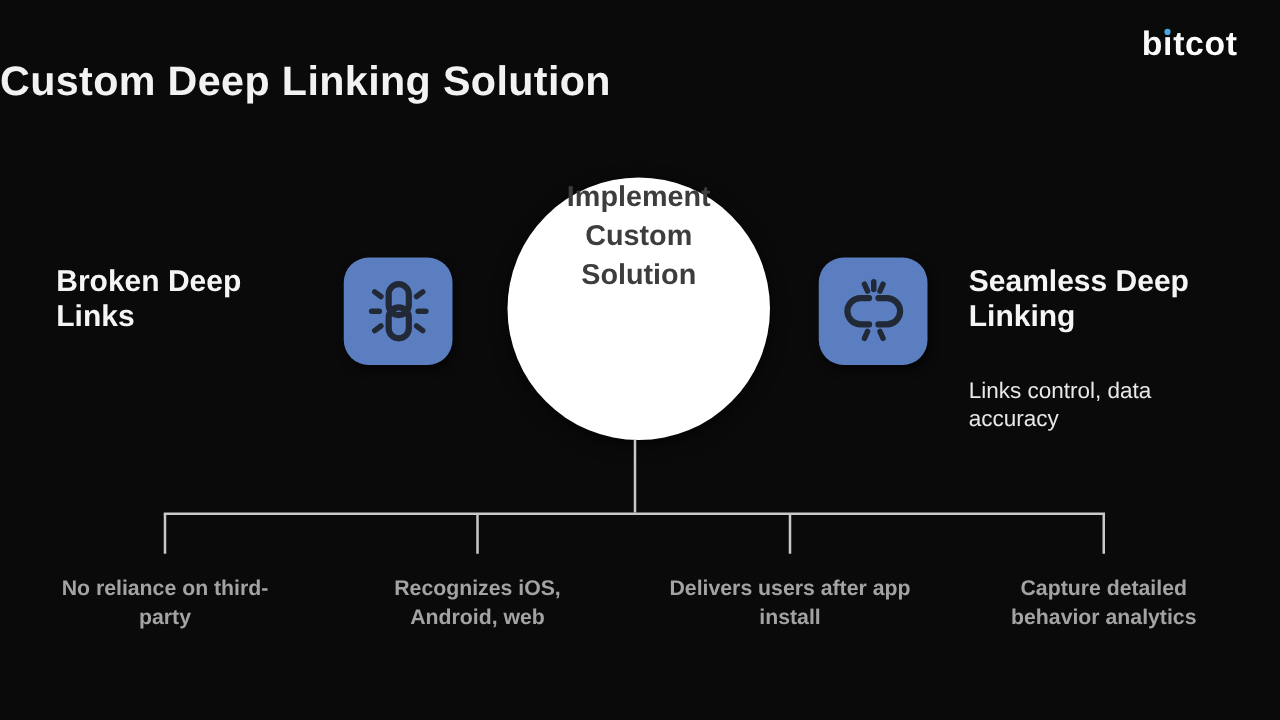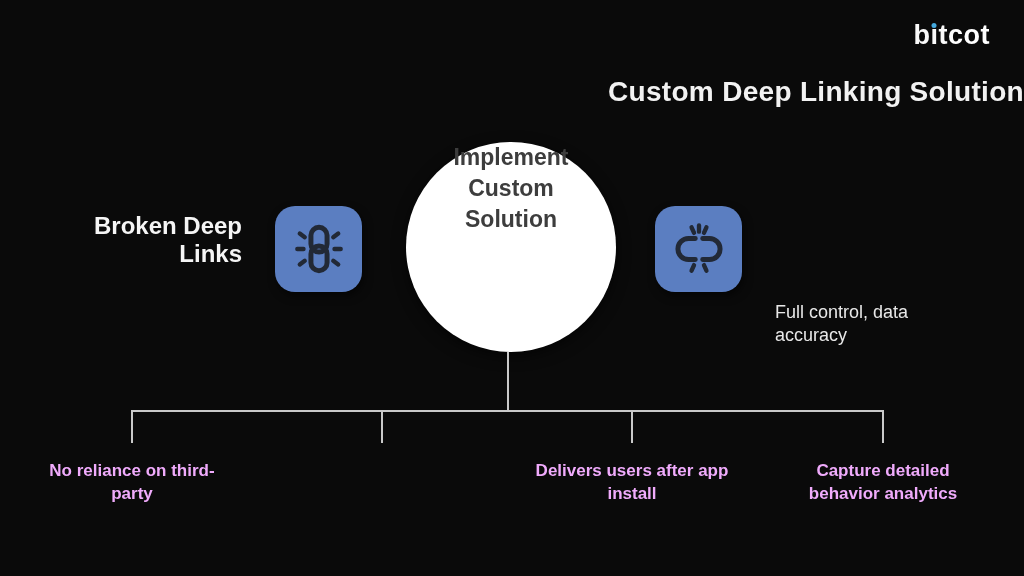--- a/index.html
+++ b/index.html
@@ -19,22 +19,22 @@
   }
   .logo-i { position: relative; display: inline-block; }
   .logo-i-dot {
     position: absolute; width: 5px; height: 5px; border-radius: 50%;
     background: #45a9de; top: 1px; left: 50%; transform: translateX(-50%);
   }
   .logo-accent { color: #ffffff; }
 
   
   .title {
-    position: absolute; top: 76px; left: 0; width: 1024px;
-    text-align: right; font-size: 28px; font-weight: 700; color: #f2f2f2;
+    position: absolute; top: 46px; left: 0; width: 1024px;
+    text-align: left; font-size: 33px; font-weight: 700; color: #f2f2f2;
     letter-spacing: 0.3px;
   }
 
   
   .center-node {
     position: absolute; left: 406px; top: 142px; width: 210px; height: 210px;
     border-radius: 50%; background: #ffffff;
     display: flex; align-items: flex-start; justify-content: center;
     box-shadow: 0 4px 14px rgba(0,0,0,0.6);
   }
@@ -55,37 +55,37 @@
 
   
   .side-heading {
     position: absolute; font-size: 24px; font-weight: 700; color: #f5f5f5;
     line-height: 1.18; white-space: pre-line;
   }
   .side-desc {
     position: absolute; font-size: 18px; font-weight: 400; color: #e8e8e8;
     line-height: 1.28; white-space: pre-line;
   }
-  .left-heading  { left: 32px;  width: 210px; top: 212px; text-align: right; }
+  .left-heading  { left: 45px;  width: 210px; top: 212px; text-align: left; }
   .left-desc     { left: 32px;  width: 210px; top: 301px; text-align: right; }
   .right-heading { left: 775px; width: 220px; top: 212px; text-align: left; }
   .right-desc    { left: 775px; width: 220px; top: 301px; text-align: left; }
 
   
   .line { position: absolute; background: #c9c9c9; }
   .stem        { left: 507px; top: 352px; width: 2px; height: 58px; }
   .rail        { left: 131px; top: 410px; width: 753px; height: 2px; }
   .drop        { width: 2px; height: 32px; top: 411px; }
   .drop-1 { left: 131px; } .drop-2 { left: 381px; }
   .drop-3 { left: 631px; } .drop-4 { left: 882px; }
 
   
   .outcome {
     position: absolute; top: 460px; width: 240px;
-    text-align: center; font-size: 17px; font-weight: 700; color: #f0abfc;
+    text-align: center; font-size: 17px; font-weight: 700; color: #a3a3a3;
     line-height: 1.33; white-space: pre-line;
   }
   .outcome-1 { left: 12px;  } .outcome-2 { left: 262px; }
   .outcome-3 { left: 512px; } .outcome-4 { left: 763px; }
 
   svg { display: block; }
 </style>
 </head>
 <body>
 
@@ -128,30 +128,34 @@
         <path d="M56,33 H67 a17,17 0 0 1 0,34 H56"></path>
         <path d="M42,24 L38,15" stroke-width="7"></path>
         <path d="M50,22 L50,12" stroke-width="7"></path>
         <path d="M58,24 L62,15" stroke-width="7"></path>
         <path d="M42,76 L38,85" stroke-width="7"></path>
         <path d="M58,76 L62,85" stroke-width="7"></path>
       </svg>
     </span>
   </div>
 
-  <div class="side-desc right-desc">Full control, data
+  <div class="side-heading right-heading">Seamless Deep
+Linking</div>
+  <div class="side-desc right-desc">Links control, data
 accuracy</div>
 
   <div class="line stem"></div>
   <div class="line rail"></div>
   <div class="line drop drop-1"></div>
   <div class="line drop drop-2"></div>
   <div class="line drop drop-3"></div>
   <div class="line drop drop-4"></div>
 
   <div class="outcome outcome-1">No reliance on third-
 party</div>
+  <div class="outcome outcome-2">Recognizes iOS,
+Android, web</div>
   <div class="outcome outcome-4">Capture detailed
 behavior analytics</div>
   <div class="outcome outcome-3">Delivers users after app
 install</div>
 
 </div>
 
 </body></html>

